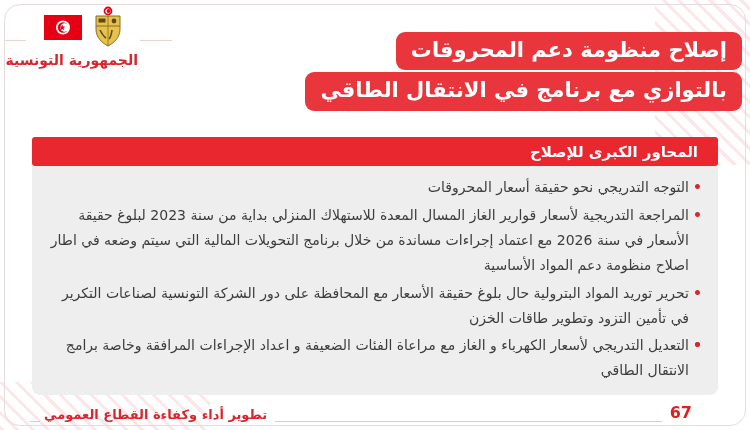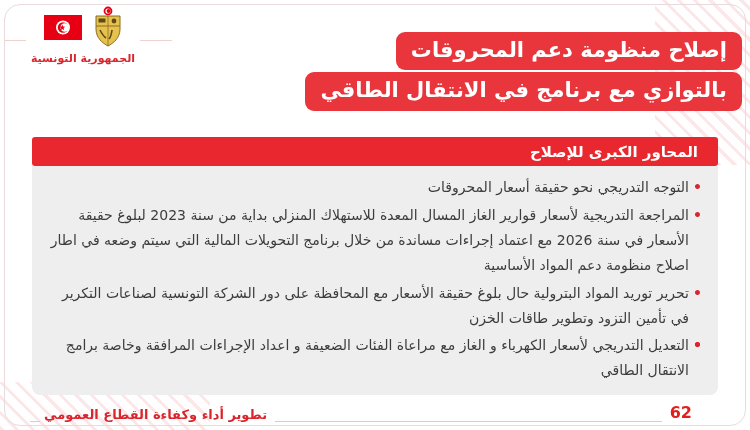--- a/index.html
+++ b/index.html
@@ -23,21 +23,21 @@
   .stripes.tr{top:0;right:0;width:95px;height:165px;}
   .stripes.bl{bottom:0;left:0;width:210px;height:48px;}
 
   
   .gov-block{position:absolute;top:8px;left:28px;width:110px;z-index:2;text-align:center;}
   .gov-logos{display:flex;align-items:center;justify-content:center;gap:12px;height:42px;}
   .gov-line{position:absolute;top:32px;height:1px;background:#ecd2d1;}
   .gov-line.l{left:-24px;width:22px;}
   .gov-line.r{right:-34px;width:32px;}
   .country-label{
-    margin-top:2px;color:#d8262c;font-size:11px;font-weight:bold;direction:rtl;white-space:nowrap;
+    margin-top:2px;color:#d8262c;font-size:14px;font-weight:bold;direction:rtl;white-space:nowrap;
   }
 
   
   .title-banners{
     position:absolute;top:32px;right:8px;z-index:2;
     display:flex;flex-direction:column;align-items:flex-end;gap:2px;
   }
   .banner{
     background:#e8363c;color:#ffffff;font-weight:bold;font-size:21px;
     padding:5px 15px 7px 15px;border-radius:9px;direction:rtl;white-space:nowrap;
@@ -154,14 +154,14 @@
         <span class="marker">•</span>
         <span>التعديل التدريجي لأسعار الكهرباء و الغاز مع مراعاة الفئات الضعيفة و اعداد الإجراءات المرافقة وخاصة برامج الانتقال الطاقي</span>
       </li>
     </ul>
 </div>
 
 <div class="footer">
   <div class="pre-line"></div>
   <div class="label">تطوير أداء وكفاءة القطاع العمومي</div>
   <div class="connector"></div>
-  <div class="page-number">62</div>
+  <div class="page-number">67</div>
 </div>
 
 </body></html>

